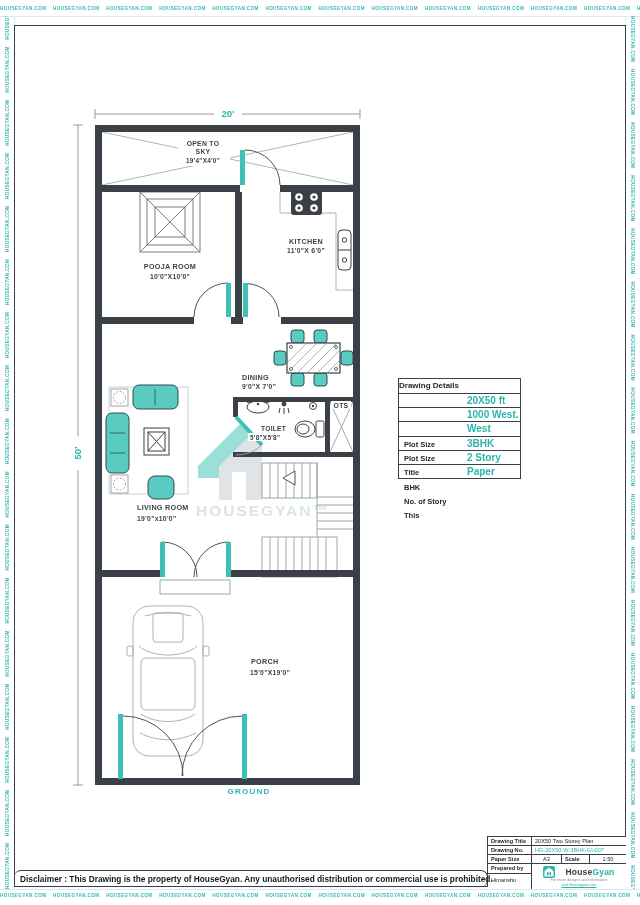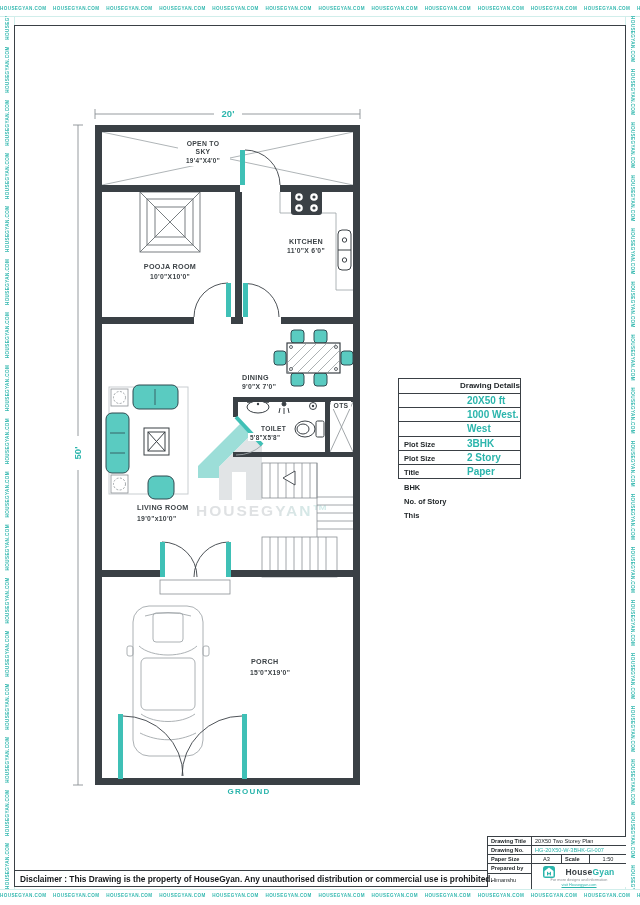--- a/index.html
+++ b/index.html
@@ -16,21 +16,21 @@
               border-left:1px solid #cfeeea;}
   
   .frame{position:absolute;left:14px;top:25px;width:612px;height:862px;
          border:1.6px solid #3a4045;box-sizing:border-box;}
   
   .plan{position:absolute;left:0;top:0;width:640px;height:905px;}
   .plan text{font-family:"Liberation Sans",sans-serif;}
   
   .dt{position:absolute;left:398px;top:378px;width:123px;border:1.3px solid #3a4045;
       background:#fff;box-sizing:border-box;}
-  .dt-header{height:14px;line-height:14px;text-align:right;font-size:8px;font-weight:bold;
+  .dt-header{height:14px;line-height:14px;text-align:left;font-size:8px;font-weight:bold;
              color:#23282b;border-bottom:1px solid #3a4045;}
   .dt-row{display:flex;height:13.2px;border-bottom:1px solid #3a4045;}
   .dt-row:last-child{border-bottom:none;}
   .dt-label{width:62px;border-right:1px solid #3a4045;font-size:7.5px;line-height:13.2px;
             padding-left:5px;color:#23282b;font-weight:600;box-sizing:border-box;margin-top:44px;}
   .dt-value{flex:1;font-size:10px;line-height:13.2px;padding-left:6px;color:#2bb5ac;
             font-weight:600;}
   
   .tb{position:absolute;left:487px;top:836px;width:139px;height:51px;background:#fff;
       border-left:1.5px solid #3a4045;border-top:1.5px solid #3a4045;box-sizing:border-box;
@@ -47,21 +47,21 @@
   .tb-name{height:15px;line-height:12px;font-size:5.6px;padding-left:3px;}
   .tb-logo{flex:1;display:flex;flex-direction:column;align-items:center;justify-content:center;}
   .brandrow{display:flex;align-items:center;gap:10px;}
   .brand{font-size:8.5px;font-weight:bold;color:#3a4045;letter-spacing:.2px;}
   .tagline{font-size:3.8px;line-height:4.4px;color:#8a9094;text-align:center;}
   .tagline .teal{text-decoration:underline;}
   
   .disclaimer{position:absolute;left:14px;top:870px;width:474px;height:17px;
               border-top:1.5px solid #3a4045;border-right:1.5px solid #3a4045;
               box-sizing:border-box;display:flex;align-items:center;padding-left:6px;
-              font-size:8.3px;font-weight:bold;color:#15181a;white-space:nowrap;}
+              font-size:8.3px;font-weight:bold;color:#15181a;white-space:nowrap;border-radius:7px;}
 </style>
 </head>
 <body>
 
 <div class="canvas">
 
   <div class="band band-top">HOUSEGYAN.COM&nbsp;&nbsp;&nbsp;&nbsp;HOUSEGYAN.COM&nbsp;&nbsp;&nbsp;&nbsp;HOUSEGYAN.COM&nbsp;&nbsp;&nbsp;&nbsp;HOUSEGYAN.COM&nbsp;&nbsp;&nbsp;&nbsp;HOUSEGYAN.COM&nbsp;&nbsp;&nbsp;&nbsp;HOUSEGYAN.COM&nbsp;&nbsp;&nbsp;&nbsp;HOUSEGYAN.COM&nbsp;&nbsp;&nbsp;&nbsp;HOUSEGYAN.COM&nbsp;&nbsp;&nbsp;&nbsp;HOUSEGYAN.COM&nbsp;&nbsp;&nbsp;&nbsp;HOUSEGYAN.COM&nbsp;&nbsp;&nbsp;&nbsp;HOUSEGYAN.COM&nbsp;&nbsp;&nbsp;&nbsp;HOUSEGYAN.COM&nbsp;&nbsp;&nbsp;&nbsp;HOUSEGYAN.COM&nbsp;&nbsp;&nbsp;&nbsp;HOUSEGYAN.COM&nbsp;&nbsp;&nbsp;&nbsp;HOUSEGYAN.COM&nbsp;&nbsp;&nbsp;&nbsp;HOUSEGYAN.COM</div>
   <div class="band band-bottom">HOUSEGYAN.COM&nbsp;&nbsp;&nbsp;&nbsp;HOUSEGYAN.COM&nbsp;&nbsp;&nbsp;&nbsp;HOUSEGYAN.COM&nbsp;&nbsp;&nbsp;&nbsp;HOUSEGYAN.COM&nbsp;&nbsp;&nbsp;&nbsp;HOUSEGYAN.COM&nbsp;&nbsp;&nbsp;&nbsp;HOUSEGYAN.COM&nbsp;&nbsp;&nbsp;&nbsp;HOUSEGYAN.COM&nbsp;&nbsp;&nbsp;&nbsp;HOUSEGYAN.COM&nbsp;&nbsp;&nbsp;&nbsp;HOUSEGYAN.COM&nbsp;&nbsp;&nbsp;&nbsp;HOUSEGYAN.COM&nbsp;&nbsp;&nbsp;&nbsp;HOUSEGYAN.COM&nbsp;&nbsp;&nbsp;&nbsp;HOUSEGYAN.COM&nbsp;&nbsp;&nbsp;&nbsp;HOUSEGYAN.COM&nbsp;&nbsp;&nbsp;&nbsp;HOUSEGYAN.COM&nbsp;&nbsp;&nbsp;&nbsp;HOUSEGYAN.COM&nbsp;&nbsp;&nbsp;&nbsp;HOUSEGYAN.COM</div>
   <div class="band band-left">HOUSEGYAN.COM&nbsp;&nbsp;&nbsp;&nbsp;HOUSEGYAN.COM&nbsp;&nbsp;&nbsp;&nbsp;HOUSEGYAN.COM&nbsp;&nbsp;&nbsp;&nbsp;HOUSEGYAN.COM&nbsp;&nbsp;&nbsp;&nbsp;HOUSEGYAN.COM&nbsp;&nbsp;&nbsp;&nbsp;HOUSEGYAN.COM&nbsp;&nbsp;&nbsp;&nbsp;HOUSEGYAN.COM&nbsp;&nbsp;&nbsp;&nbsp;HOUSEGYAN.COM&nbsp;&nbsp;&nbsp;&nbsp;HOUSEGYAN.COM&nbsp;&nbsp;&nbsp;&nbsp;HOUSEGYAN.COM&nbsp;&nbsp;&nbsp;&nbsp;HOUSEGYAN.COM&nbsp;&nbsp;&nbsp;&nbsp;HOUSEGYAN.COM&nbsp;&nbsp;&nbsp;&nbsp;HOUSEGYAN.COM&nbsp;&nbsp;&nbsp;&nbsp;HOUSEGYAN.COM&nbsp;&nbsp;&nbsp;&nbsp;HOUSEGYAN.COM&nbsp;&nbsp;&nbsp;&nbsp;HOUSEGYAN.COM&nbsp;&nbsp;&nbsp;&nbsp;HOUSEGYAN.COM&nbsp;&nbsp;&nbsp;&nbsp;HOUSEGYAN.COM&nbsp;&nbsp;&nbsp;&nbsp;HOUSEGYAN.COM&nbsp;&nbsp;&nbsp;&nbsp;HOUSEGYAN.COM</div>
   <div class="band band-right">HOUSEGYAN.COM&nbsp;&nbsp;&nbsp;&nbsp;HOUSEGYAN.COM&nbsp;&nbsp;&nbsp;&nbsp;HOUSEGYAN.COM&nbsp;&nbsp;&nbsp;&nbsp;HOUSEGYAN.COM&nbsp;&nbsp;&nbsp;&nbsp;HOUSEGYAN.COM&nbsp;&nbsp;&nbsp;&nbsp;HOUSEGYAN.COM&nbsp;&nbsp;&nbsp;&nbsp;HOUSEGYAN.COM&nbsp;&nbsp;&nbsp;&nbsp;HOUSEGYAN.COM&nbsp;&nbsp;&nbsp;&nbsp;HOUSEGYAN.COM&nbsp;&nbsp;&nbsp;&nbsp;HOUSEGYAN.COM&nbsp;&nbsp;&nbsp;&nbsp;HOUSEGYAN.COM&nbsp;&nbsp;&nbsp;&nbsp;HOUSEGYAN.COM&nbsp;&nbsp;&nbsp;&nbsp;HOUSEGYAN.COM&nbsp;&nbsp;&nbsp;&nbsp;HOUSEGYAN.COM&nbsp;&nbsp;&nbsp;&nbsp;HOUSEGYAN.COM&nbsp;&nbsp;&nbsp;&nbsp;HOUSEGYAN.COM&nbsp;&nbsp;&nbsp;&nbsp;HOUSEGYAN.COM&nbsp;&nbsp;&nbsp;&nbsp;HOUSEGYAN.COM&nbsp;&nbsp;&nbsp;&nbsp;HOUSEGYAN.COM&nbsp;&nbsp;&nbsp;&nbsp;HOUSEGYAN.COM</div>

